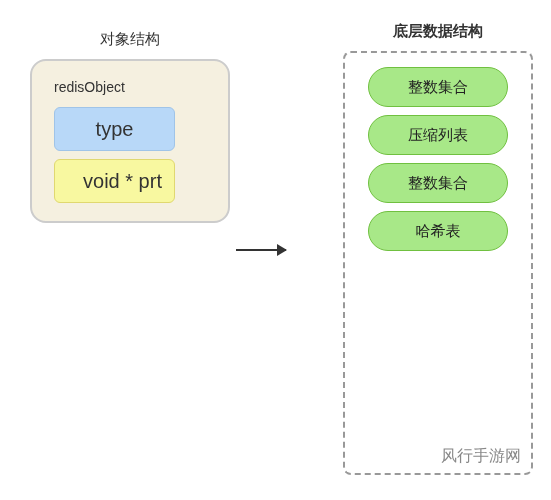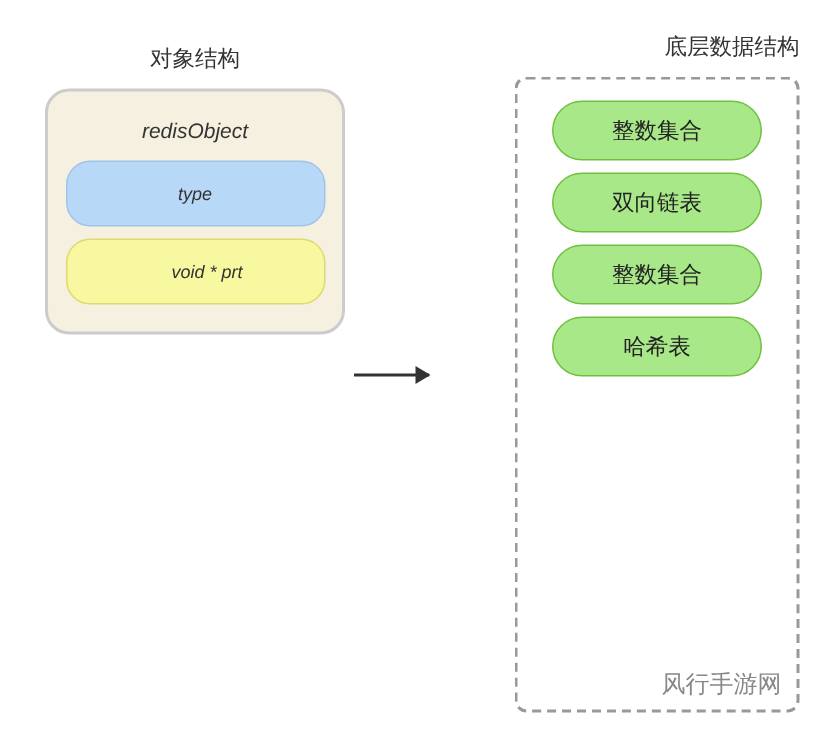--- a/index.html
+++ b/index.html
@@ -39,42 +39,41 @@
       font-weight: normal;
     }
 
     .redis-object-box {
       background: #f5f0e0;
       border: 2px solid #ccc;
       border-radius: 16px;
       padding: 18px 22px;
       display: flex;
       flex-direction: column;
-      align-items: center;
+      align-items: flex-start;
       gap: 0px;
       position: relative;
       width: 200px;
-      font-style: italic;
     }
 
     .redis-object-label {
       font-size: 14px;
       color: #333;
       margin-bottom: 12px;
       font-weight: normal;
     }
 
     .field-box {
-      width: 173px;
+      width: 121px;
       height: 44px;
-      border-radius: 16px;
+      border-radius: 6px;
       display: flex;
       align-items: center;
       justify-content: center;
-      font-size: 12px;
+      font-size: 20px;
       color: #333;
       margin-bottom: 8px;
     }
 
     .field-box:last-child {
       margin-bottom: 0;
     }
 
     .field-blue {
       background: #b8d8f8;
@@ -119,23 +118,23 @@
       position: absolute;
       right: 18px;
       top: 22px;
       bottom: 22px;
       width: 190px;
     }
 
     .right-title {
       font-size: 15px;
       color: #333;
-      text-align: right;
+      text-align: center;
       margin-bottom: 10px;
-      font-weight: normal;
+      font-weight: bold;
     }
 
     .right-dashed-box {
       border: 2px dashed #999;
       border-radius: 8px;
       padding: 14px 16px 22px 16px;
       display: flex;
       flex-direction: column;
       align-items: center;
       gap: 8px;
@@ -187,21 +186,21 @@
     <div class="arrow-line"></div>
   </div>
 
   <div class="right-section">
     <div class="right-title">底层数据结构</div>
     <div class="right-dashed-box">
       <div class="ds-box">
         <span>整数集合</span>
       </div>
       <div class="ds-box">
-        <span>双向链表</span>
+        <span>压缩列表</span>
       </div>
       <div class="ds-box">
         <span>整数集合</span>
       </div>
       <div class="ds-box">
         <span>哈希表</span>
       </div>
       <div class="right-dashed-label">风行手游网</div>
     </div>
   </div>

